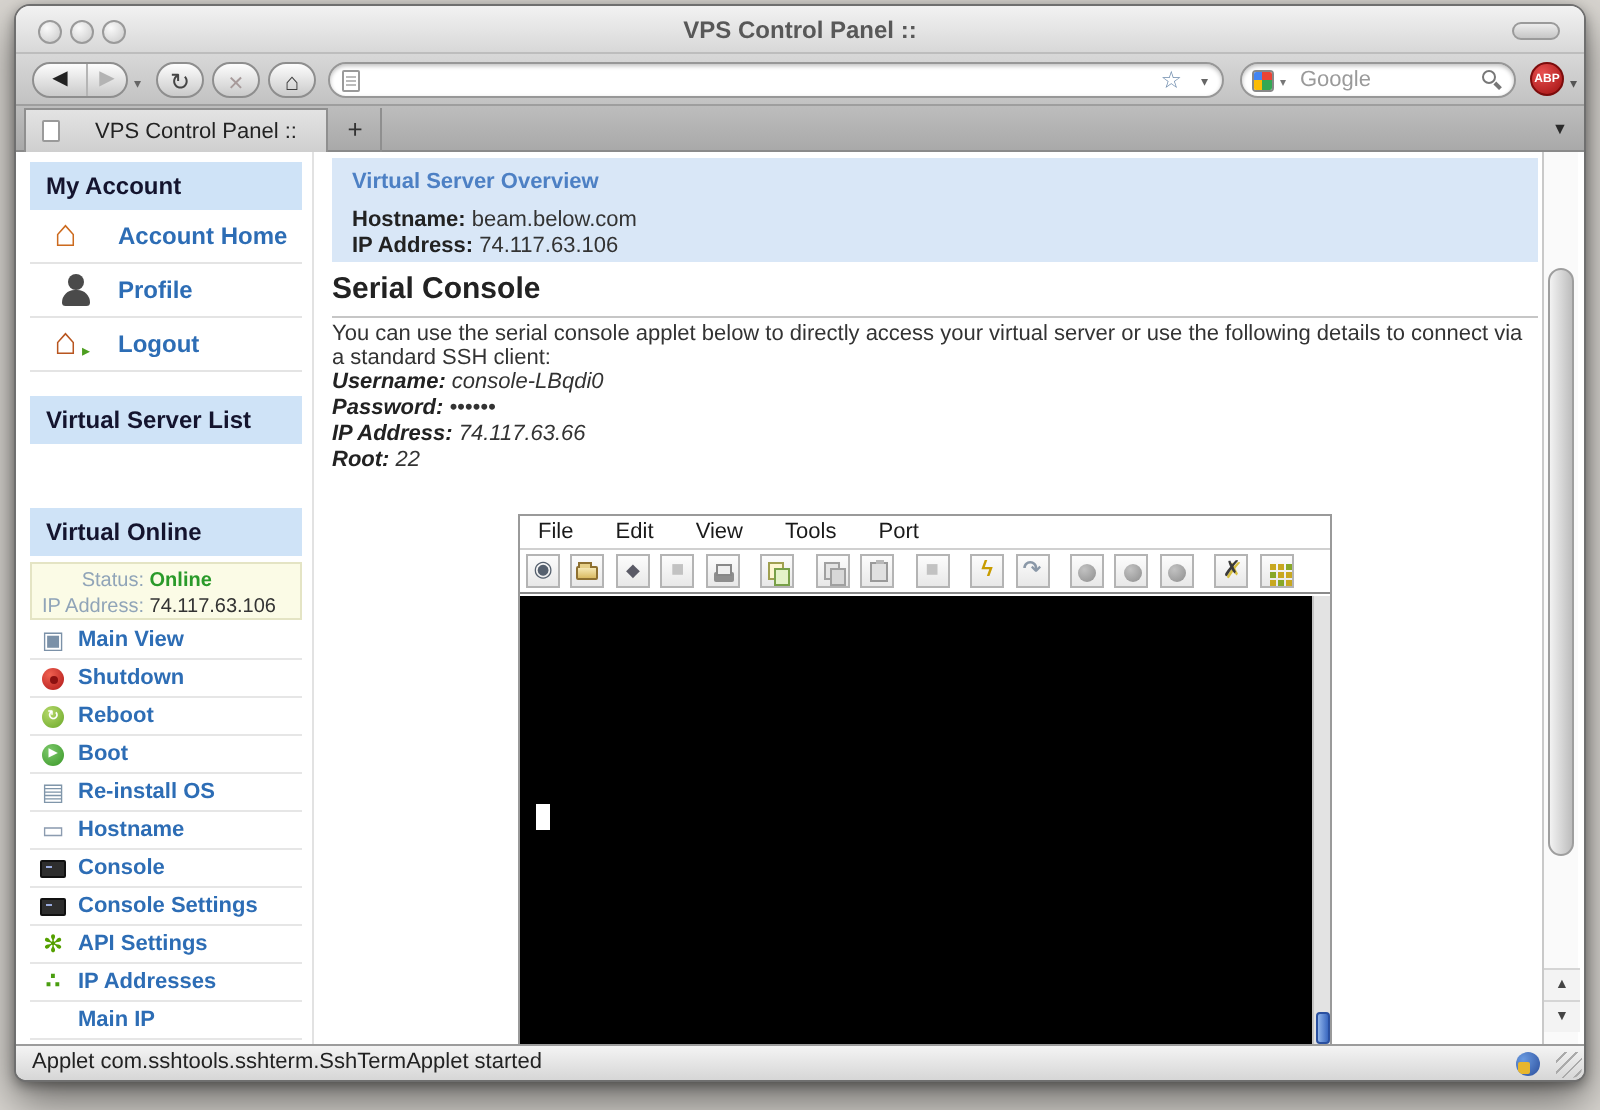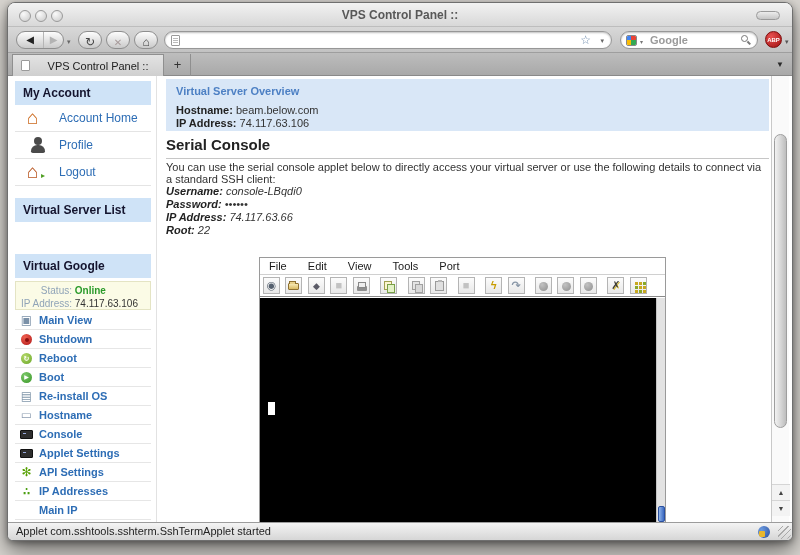--- a/index.html
+++ b/index.html
@@ -47,21 +47,21 @@
   .urldrop{position:absolute;right:7px;top:5px;font-size:7px;color:#666;}
   .searchbar{position:absolute;left:612px;top:4px;width:138px;height:18px;border-radius:9px;
     background:#fff;border:1px solid #979797;box-shadow:inset 0 1px 2px rgba(0,0,0,.25);}
   .gico{position:absolute;left:5px;top:3px;width:11px;height:11px;border-radius:2px;overflow:hidden;
     border:1px solid #888;}
   .gico i{position:absolute;width:5px;height:5px;}
   .gico .q1{left:0;top:0;background:#4285f4}.gico .q2{right:0;top:0;background:#ea4335}
   .gico .q3{left:0;bottom:0;background:#fbbc05}.gico .q4{right:0;bottom:0;background:#34a853}
   .searchdrop{position:absolute;left:19px;top:6px;font-size:6px;color:#777;}
   .searchinput{position:absolute;left:27px;top:1px;width:80px;height:14px;border:0;outline:0;
-    background:transparent;font-size:11px;color:#444;font-weight:bold;}
+    background:transparent;font-size:11px;color:#444;}
   .searchinput::placeholder{color:#9a9a9a;}
   .mag{position:absolute;right:9px;top:3px;width:7px;height:7px;border:1.5px solid #777;border-radius:50%;}
   .mag::after{content:"";position:absolute;left:5px;top:6px;width:4px;height:1.5px;background:#777;
     transform:rotate(45deg);}
   .abp{position:absolute;left:757px;top:4px;width:17px;height:17px;border-radius:50%;
     background:radial-gradient(circle at 35% 30%,#e85050,#a01010);border:1px solid #7c0c0c;
     color:#fff;font-size:6px;font-weight:bold;text-align:center;line-height:16px;}
   .abpdrop{position:absolute;left:777px;top:11px;font-size:7px;color:#555;}
   
   .tabstrip{position:absolute;left:0;top:50px;width:100%;height:23px;
@@ -79,21 +79,21 @@
   
   .contentarea{position:absolute;left:0;top:73px;width:100%;bottom:18px;background:#fff;overflow:hidden;}
   .sbline{position:absolute;left:148px;top:0;bottom:0;width:1px;background:#e2e2e2;}
   
   .sbheader{position:absolute;left:7px;width:136px;height:24px;background:#cfe3f7;
     font-size:12px;font-weight:bold;color:#14142e;line-height:24px;padding-left:8px;}
   .h-acct{top:5px}.h-vsl{top:122px}.h-vs{top:178px}
   .acctitem{position:absolute;left:7px;width:136px;height:27px;border-bottom:1px solid #e4e4e4;}
   .a1{top:29px}.a2{top:56px}.a3{top:83px}
   .acctitem .albl{position:absolute;left:44px;top:0;height:27px;line-height:27px;
-    font-size:12px;font-weight:normal;color:#2d6db5;}
+    font-size:12px;font-weight:bold;color:#2d6db5;}
   .houseico{position:absolute;left:12px;top:2px;font-size:19px;color:#cc6a1e;font-weight:bold;}
   .person{position:absolute;left:15px;top:5px;width:16px;height:17px;}
   .person::before{content:"";position:absolute;left:4px;top:0;width:8px;height:8px;border-radius:50%;background:#4a4a4a;}
   .person::after{content:"";position:absolute;left:1px;top:8px;width:14px;height:8px;
     border-radius:7px 7px 2px 2px;background:#4a4a4a;}
   .logoutico{position:absolute;left:12px;top:2px;font-size:19px;color:#b8551f;font-weight:bold;}
   .logoutarrow{position:absolute;left:26px;top:12px;font-size:8px;color:#4d9e20;}
   .selectbox{position:absolute;left:7px;top:149px;width:134px;height:17px;background:linear-gradient(#fff,#ececec);
     border:1px solid #a6a6a6;border-radius:3px;font-size:10px;color:#333;line-height:15px;padding-left:6px;}
   .stepper{position:absolute;right:1px;top:1px;width:13px;height:13px;border-left:1px solid #b5b5b5;
@@ -262,21 +262,21 @@
       <span class="albl">Profile</span>
     </div>
     <div class="acctitem a3">
       <span class="logoutico">⌂</span>
       <span class="logoutarrow">▸</span>
       <span class="albl">Logout</span>
     </div>
 
     <div class="sbheader h-vsl">Virtual Server List</div>
 
-    <div class="sbheader h-vs">Virtual Google</div>
+    <div class="sbheader h-vs">Virtual Online</div>
     <div class="statusbox">
       <div class="row r1">
         <span class="lab">Status:</span>
         <span class="online">Online</span>
       </div>
       <div class="row r2">
         <span class="lab">IP Address:</span>
         <span class="val">74.117.63.106</span>
       </div>
     </div>
@@ -305,21 +305,21 @@
       <li>
         <span class="mico i-host">▭</span>
         <span class="lbl">Hostname</span>
         </li>
       <li>
         <span class="mico i-term"></span>
         <span class="lbl">Console</span>
         </li>
       <li>
         <span class="mico i-term"></span>
-        <span class="lbl">Applet Settings</span>
+        <span class="lbl">Console Settings</span>
         </li>
       <li>
         <span class="mico i-api">✻</span>
         <span class="lbl">API Settings</span>
         </li>
       <li>
         <span class="mico i-net">∴</span>
         <span class="lbl">IP Addresses</span>
         </li>
       <li>

